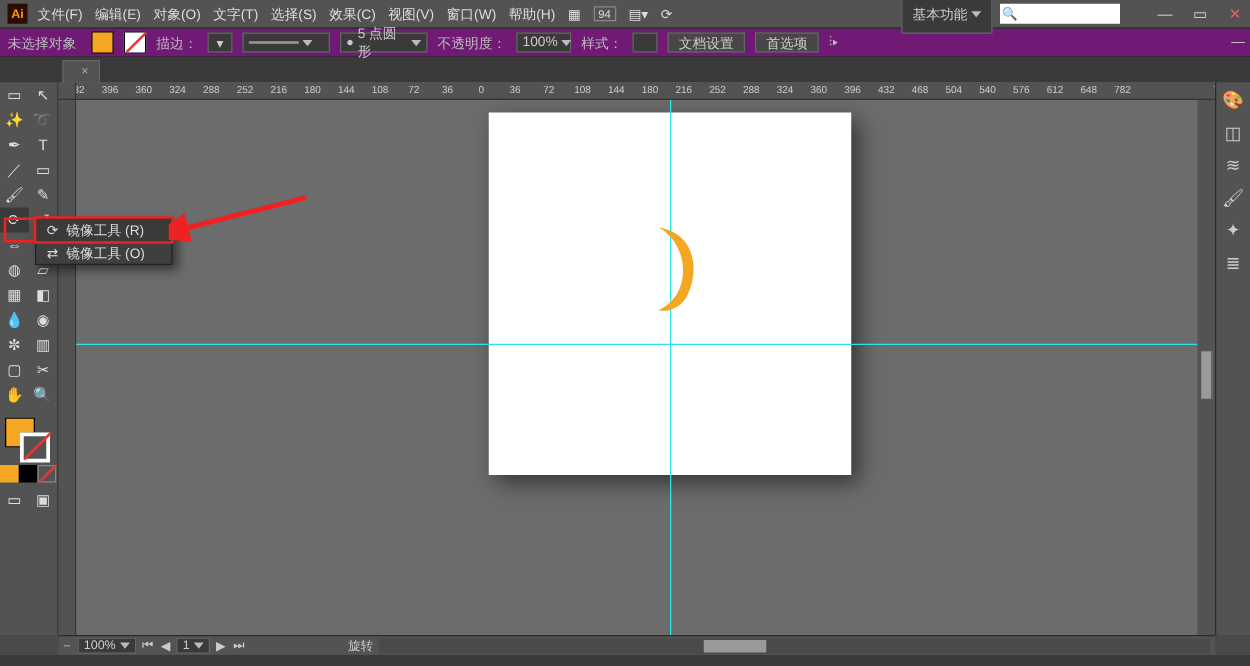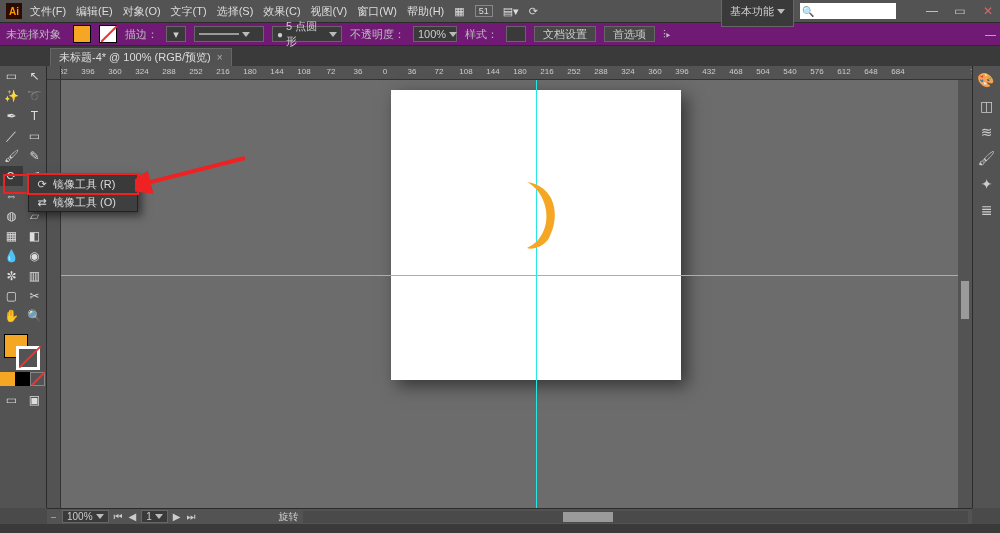--- a/index.html
+++ b/index.html
@@ -86,21 +86,21 @@
   <span class="mi">文件(F)</span>
   <span class="mi">编辑(E)</span>
   <span class="mi">对象(O)</span>
   <span class="mi">文字(T)</span>
   <span class="mi">选择(S)</span>
   <span class="mi">效果(C)</span>
   <span class="mi">视图(V)</span>
   <span class="mi">窗口(W)</span>
   <span class="mi">帮助(H)</span>
   <span class="mi">▦</span>
-  <span class="mi" style="border:1px solid #888;padding:0 3px;font-size:9px;">51</span>
+  <span class="mi" style="border:1px solid #888;padding:0 3px;font-size:9px;">94</span>
   <span class="mi">▤▾</span>
   <span class="mi">⟳</span>
   <div class="right">
     <div class="workspace-btn">
       <span>基本功能</span>
         <span class="tri"></span>
     </div>
     <div class="search">
         <span class="mag">🔍</span>
       </div>
@@ -129,21 +129,20 @@
   <span class="ctl-label">样式：</span>
   <div class="ctl-field small"></div>
   <div class="ctl-btn">文档设置</div>
   <div class="ctl-btn">首选项</div>
   <span style="color:#bbb;">⫶▸</span>
   <span style="margin-left:auto;margin-right:4px;">—</span>
 </div>
 
 <div class="docbar">
   <div class="doctab">
-    <span>未标题-4* @ 100% (RGB/预览)</span>
     <span class="x">×</span>
   </div>
 </div>
 
 <div class="toolbox">
   <div class="trow">
       <div class="tcell">▭</div>
       <div class="tcell">↖</div>
     </div>
   <div class="trow">
@@ -256,21 +255,21 @@
       <span class="tick" style="left: 567px;">324</span>
       <span class="tick" style="left: 594px;">360</span>
       <span class="tick" style="left: 621px;">396</span>
       <span class="tick" style="left: 648px;">432</span>
       <span class="tick" style="left: 675px;">468</span>
       <span class="tick" style="left: 702px;">504</span>
       <span class="tick" style="left: 729px;">540</span>
       <span class="tick" style="left: 756px;">576</span>
       <span class="tick" style="left: 783px; text-align: center;">612</span>
       <span class="tick" style="left: 810px;">648</span>
-      <span class="tick" style="left: 837px;">684</span>
+      <span class="tick" style="left: 837px;">782</span>
       <span class="tick" style="left: 916px;">720</span>
       <span class="tick" style="left: 922px;">756</span>
     </div>
   <div class="ruler-v"></div>
   <div class="canvas-scroll">
     <div class="artboard"></div>
     <div class="guide-v" style="left:475px;"></div>
     <div class="guide-h" style="top:195px;"></div>
     <div class="moon" style="left:460px; top:100px;">
       <svg viewBox="0 0 44 70">

